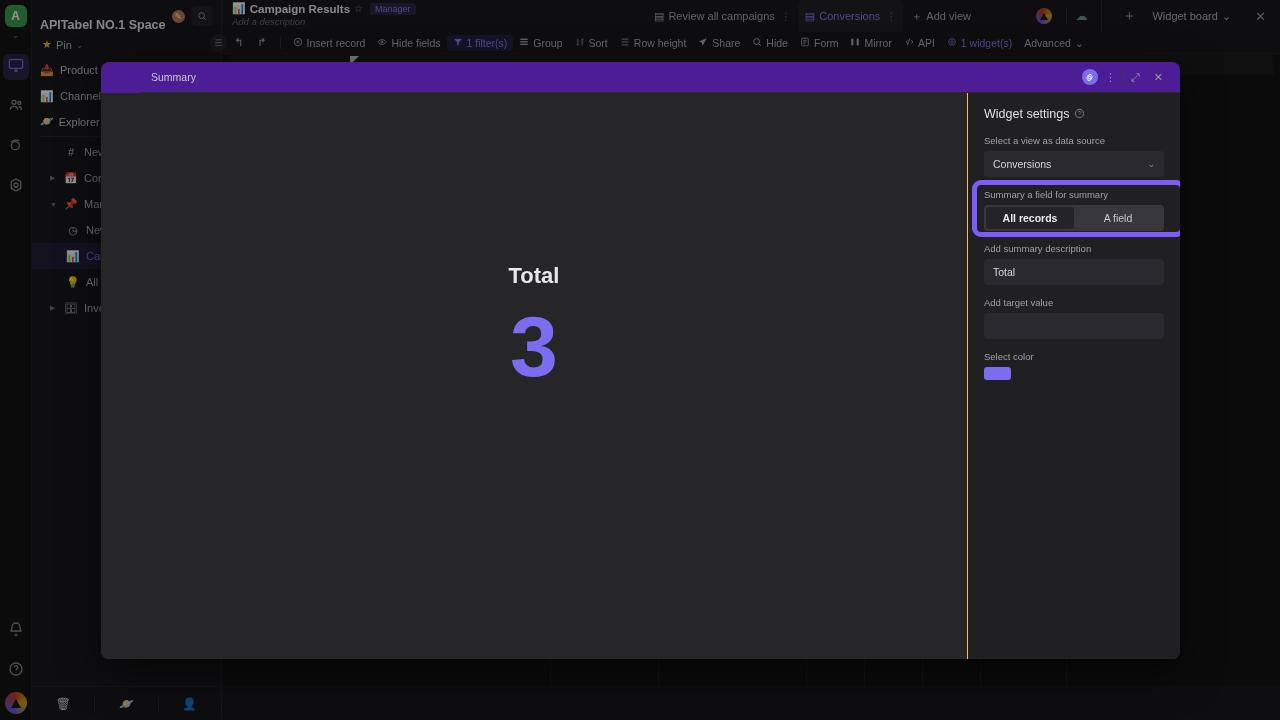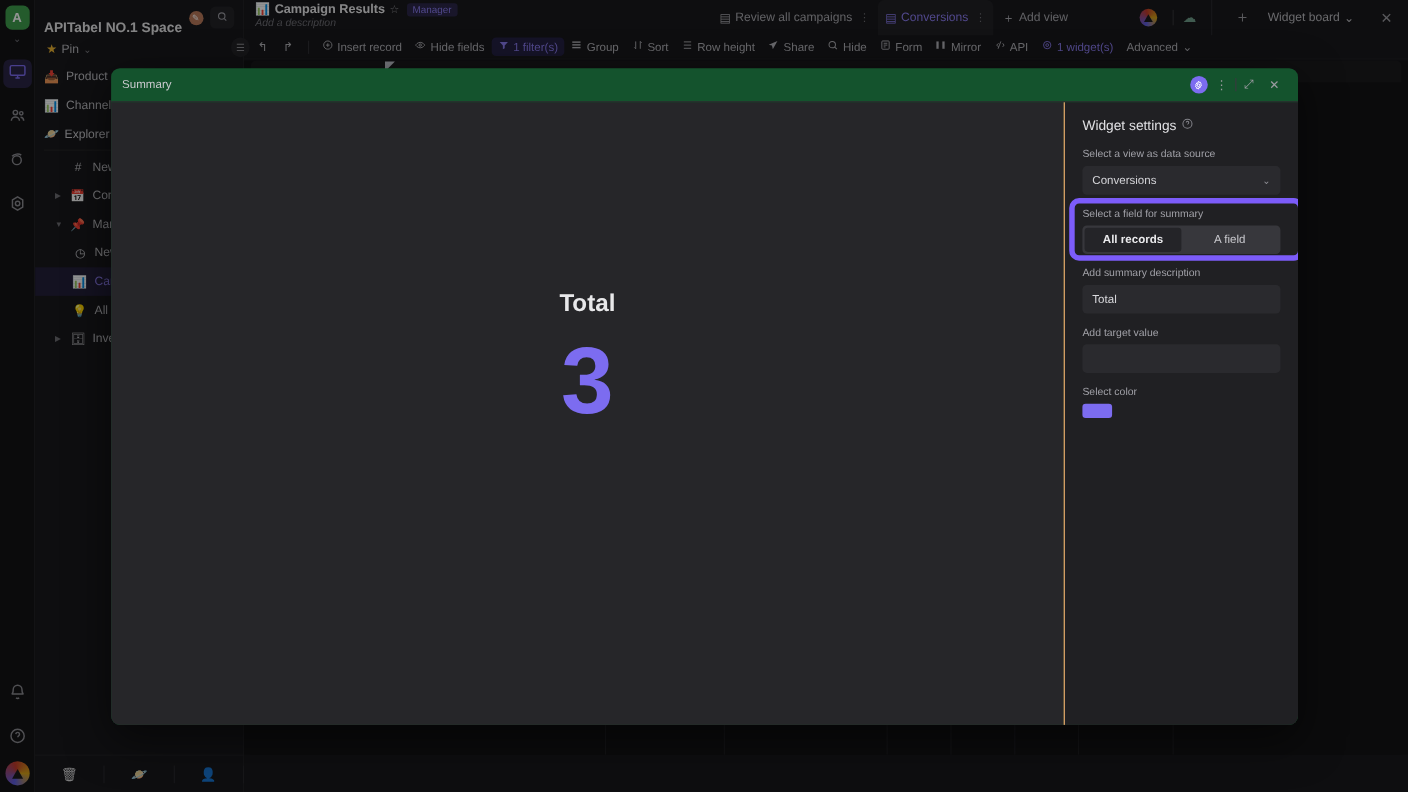--- a/index.html
+++ b/index.html
@@ -137,22 +137,23 @@
   .grid-tri { position:absolute; width:0;height:0; border-left:9px solid #c8cbd4; border-bottom:9px solid transparent; }
 
   .statusbar { position:absolute; left:0; right:0; bottom:0; height:34px; background:#19191c; border-top:1px solid #242427; display:flex; align-items:center;}
   .sb-stat { font-size:10px; color:#84848a; display:flex; align-items:center; gap:3px; }
   .sb-stat .car { font-size:7px; color:#6a6a70; }
 
   
   .overlay { position:absolute; inset:0; background: rgba(0,0,0,0.42); }
   .modal {
     position:absolute; left:101px; top:62px; width:1079px; height:597px;
-    background:#14532d; border-radius:8px; overflow:hidden;
+    background:#4c1d95; border-radius:8px; overflow:hidden;
     box-shadow: 0 12px 40px rgba(0,0,0,.55);
+    padding-left: 40px;
   }
   .modal-head { height:31px; display:flex; align-items:center; padding: 0 10px; border-bottom:1px solid #2b2b2f; }
   .modal-title { font-size:10.5px; color:#c9c9ce; flex:1; }
   .mh-gear { width:16px; height:16px; border-radius:50%; background:#7c6cf0; color:#fff;
     display:flex; align-items:center; justify-content:center; }
   .mh-gear svg { width:9px; height:9px; }
   .mh-btn { color:#9b9ba1; font-size:11px; padding: 0 7px; display:flex; align-items:center; }
   .mh-sep { width:1px; height:12px; background:#3a3a3f; }
 
   .modal-body { position:absolute; left:0; top:31px; right:0; bottom:0; display:flex; }
@@ -530,21 +531,21 @@
       </div>
 
       <div class="set-label">Select a view as data source</div>
       <div class="set-select">
         <span>Conversions</span>
         <span class="chev">⌄</span>
       </div>
 
       <div class="hl-wrap">
         <div class="highlight-box"></div>
-        <div class="set-label">Select a field for summary</div>
+        <div class="set-label">Summary a field for summary</div>
         <div class="seg">
           <div class="seg-btn active">All records</div>
           <div class="seg-btn">A field</div>
         </div>
       </div>
 
       <div class="set-label" style="margin-top:12px">Add summary description</div>
       <div class="set-input">Total</div>
 
       <div class="set-label">Add target value</div>

